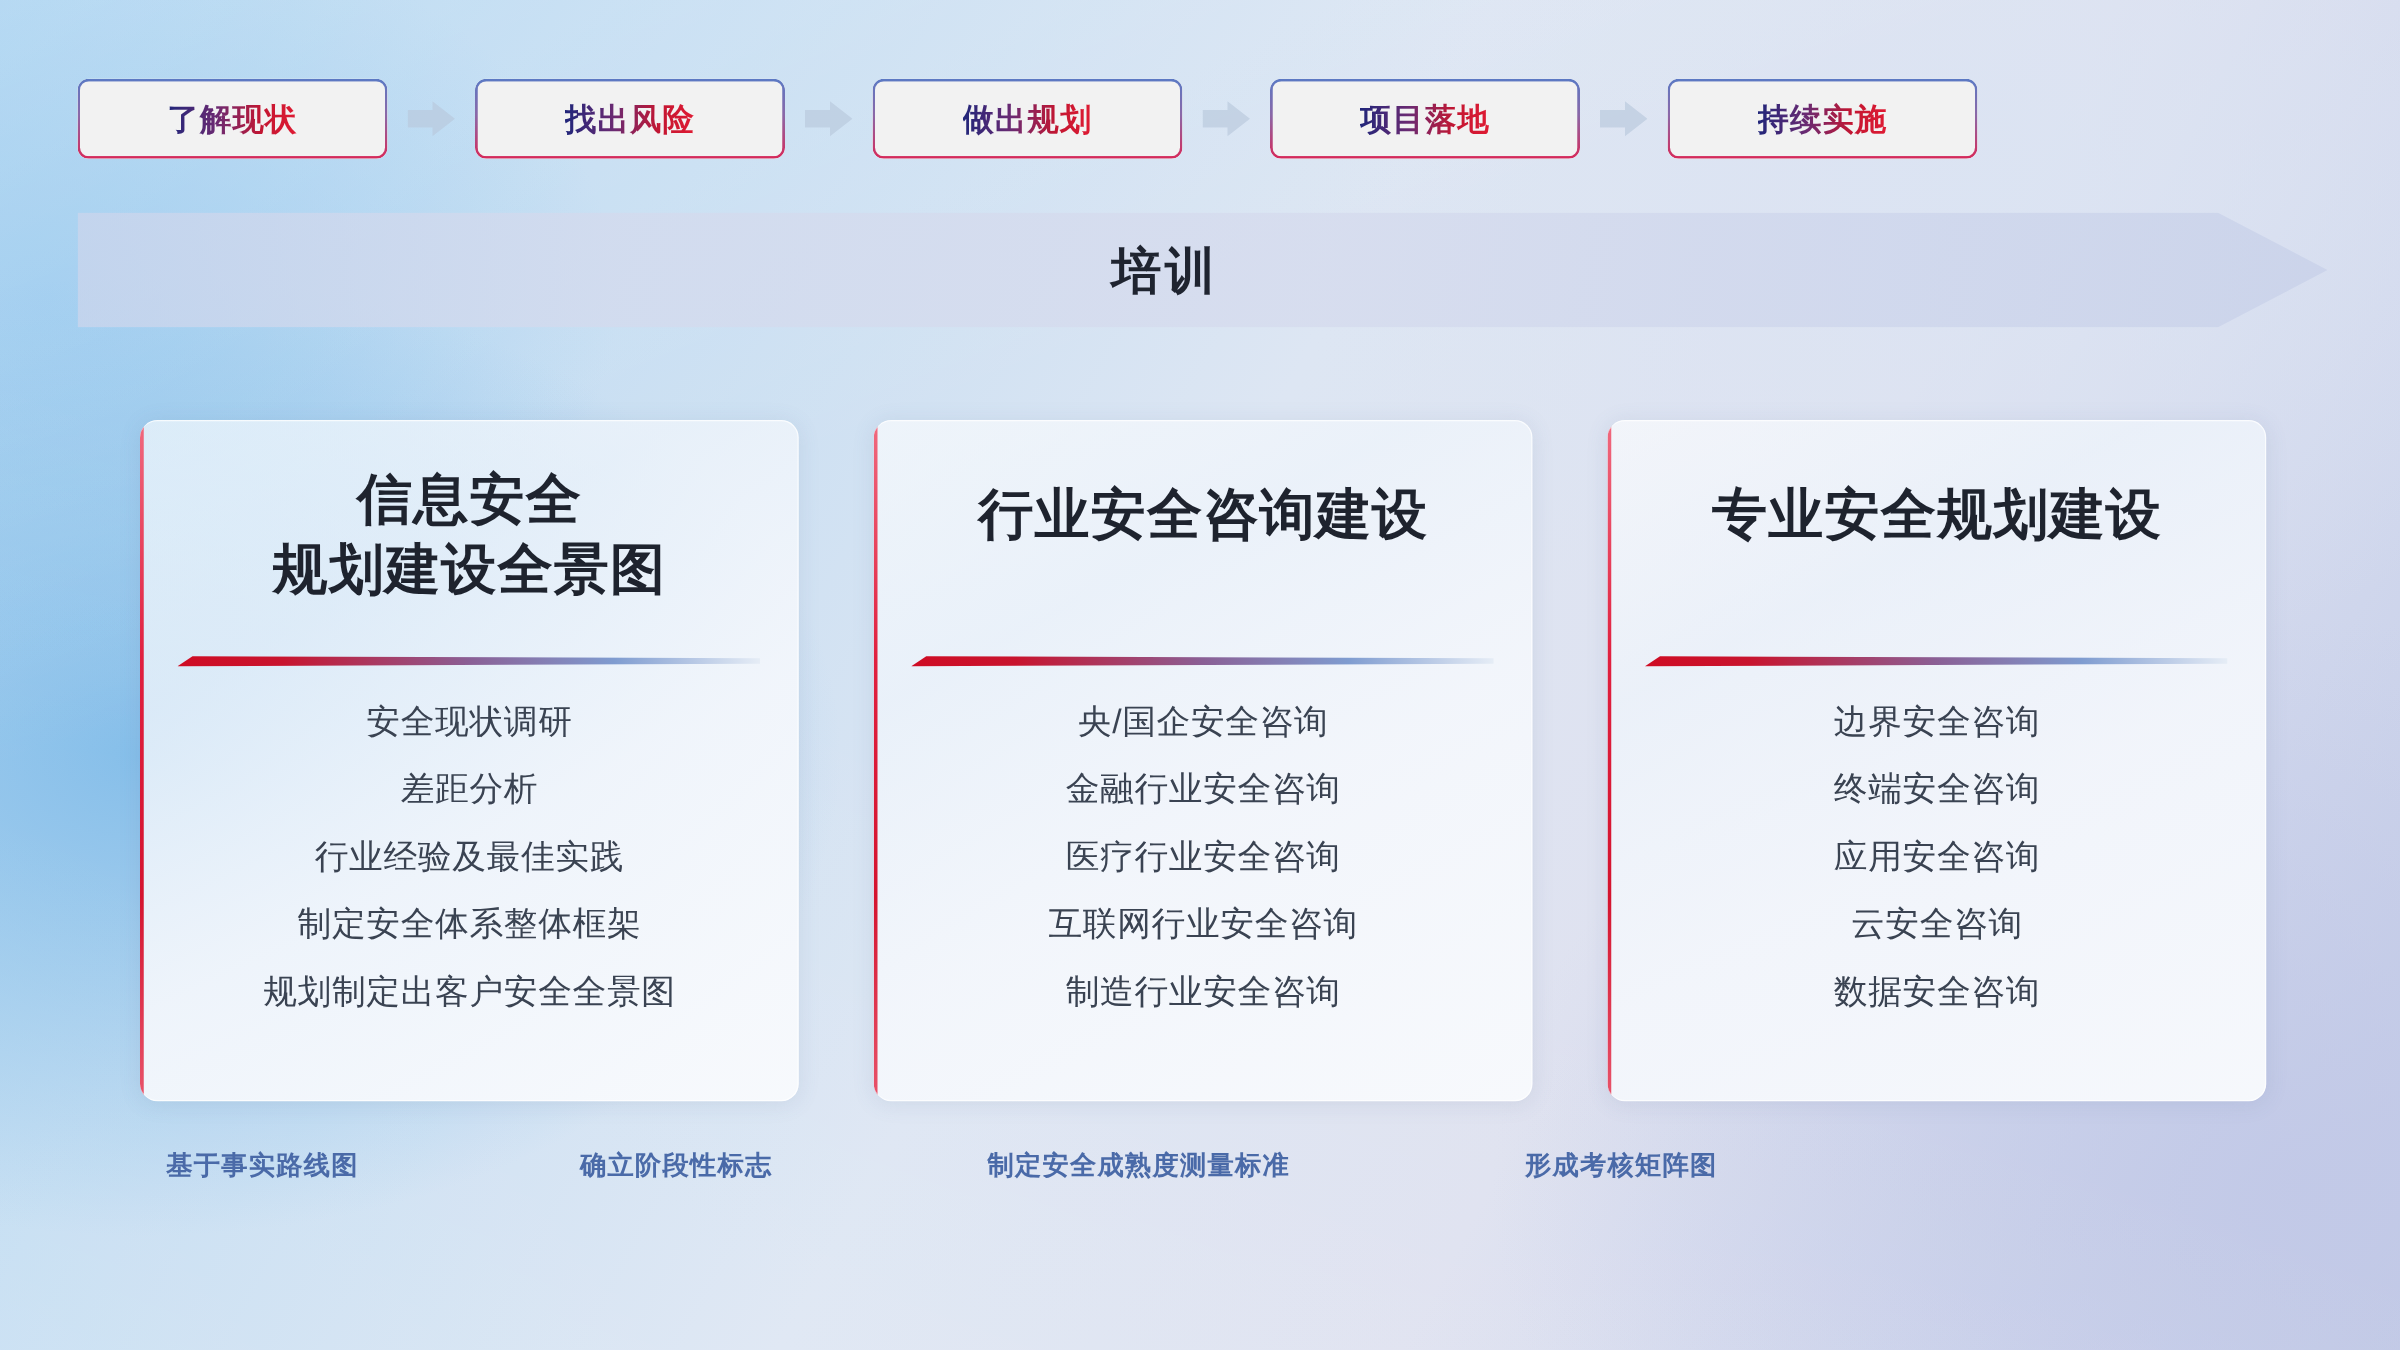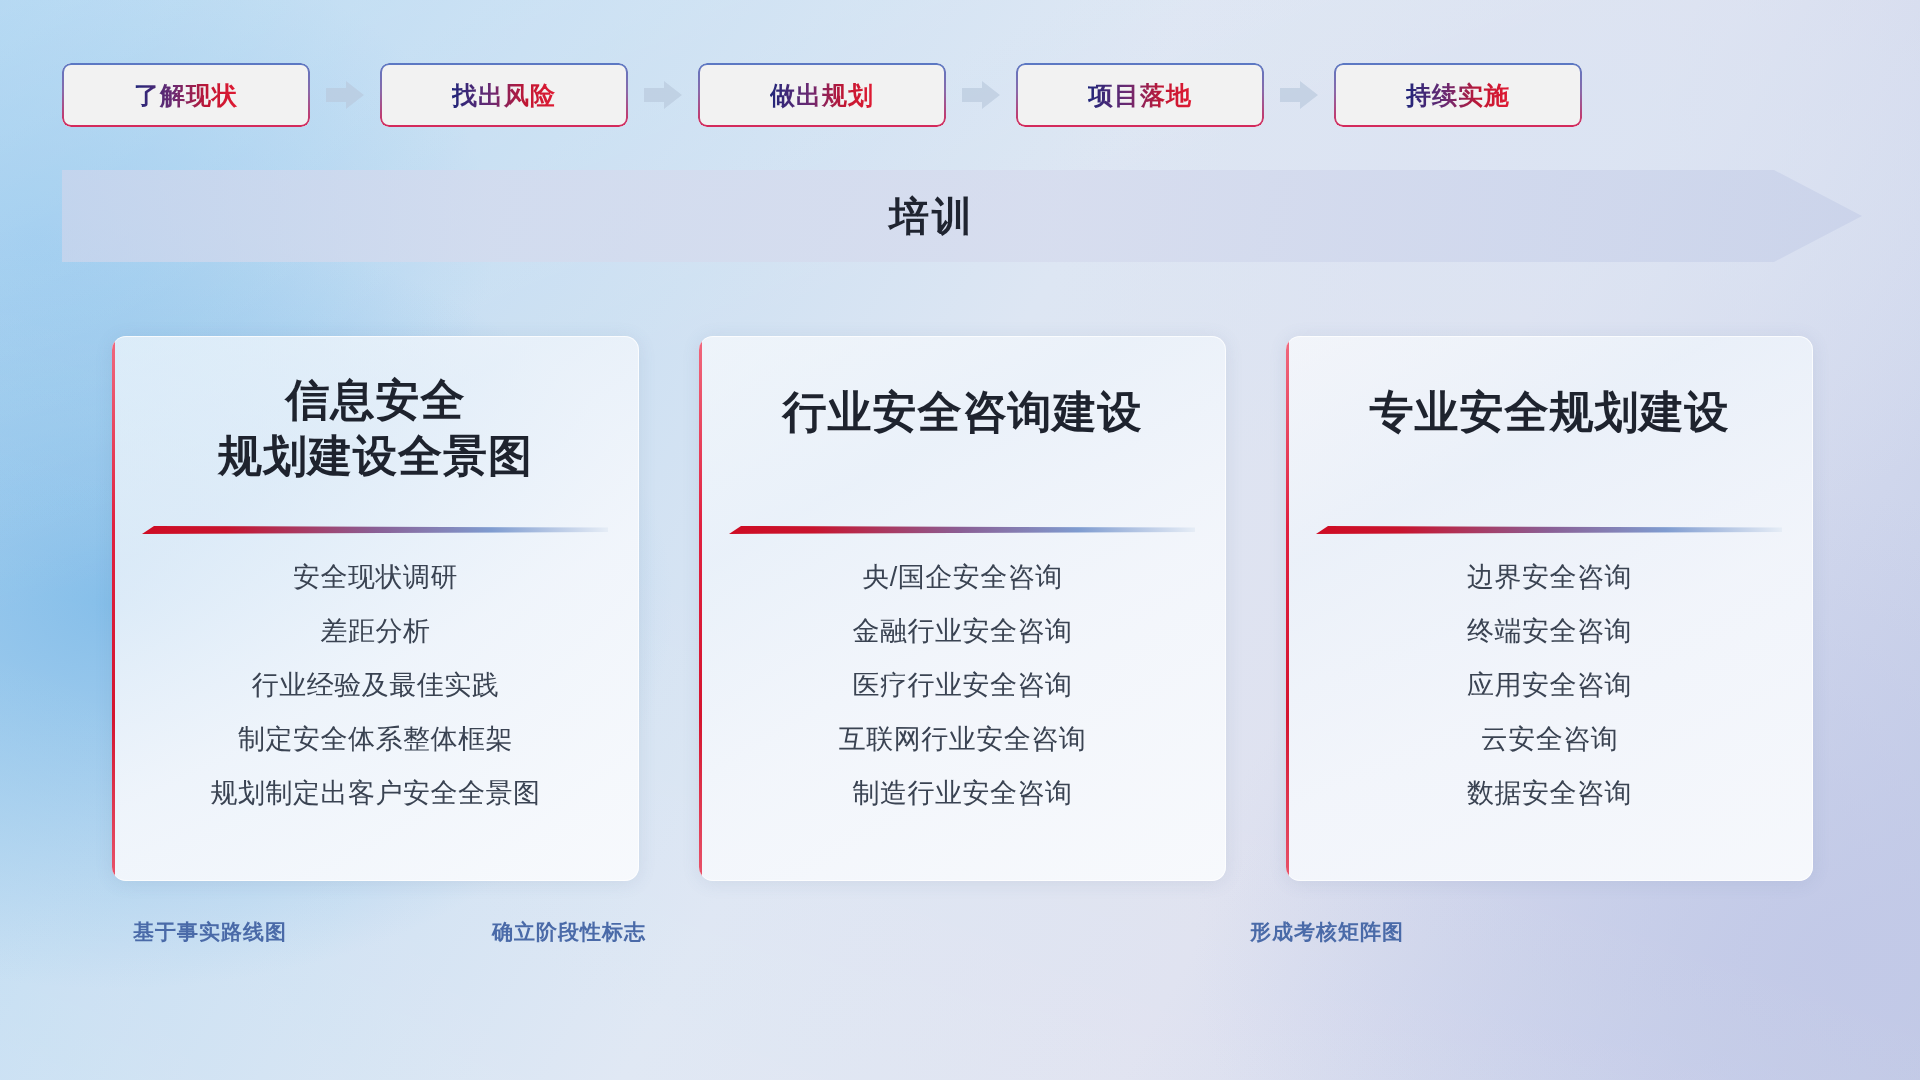--- a/index.html
+++ b/index.html
@@ -354,17 +354,18 @@
         <div class="li">终端安全咨询</div>
         <div class="li">应用安全咨询</div>
         <div class="li">云安全咨询</div>
         <div class="li">数据安全咨询</div>
       </div>
     </div>
   </div>
 
   <div id="footnotes">
     <div class="footnote" style="left:133px">基于事实路线图</div>
-    <div class="footnote" style="left:492px">确立阶段性标志</div>
-    <div class="footnote" style="left:1250px">形成考核矩阵图</div>
+    <div class="footnote" style="left:464px">确立阶段性标志</div>
+    <div class="footnote" style="left:790px">制定安全成熟度测量标准</div>
+    <div class="footnote" style="left:1220px">形成考核矩阵图</div>
   </div>
 
 </div>
 
 </body></html>

